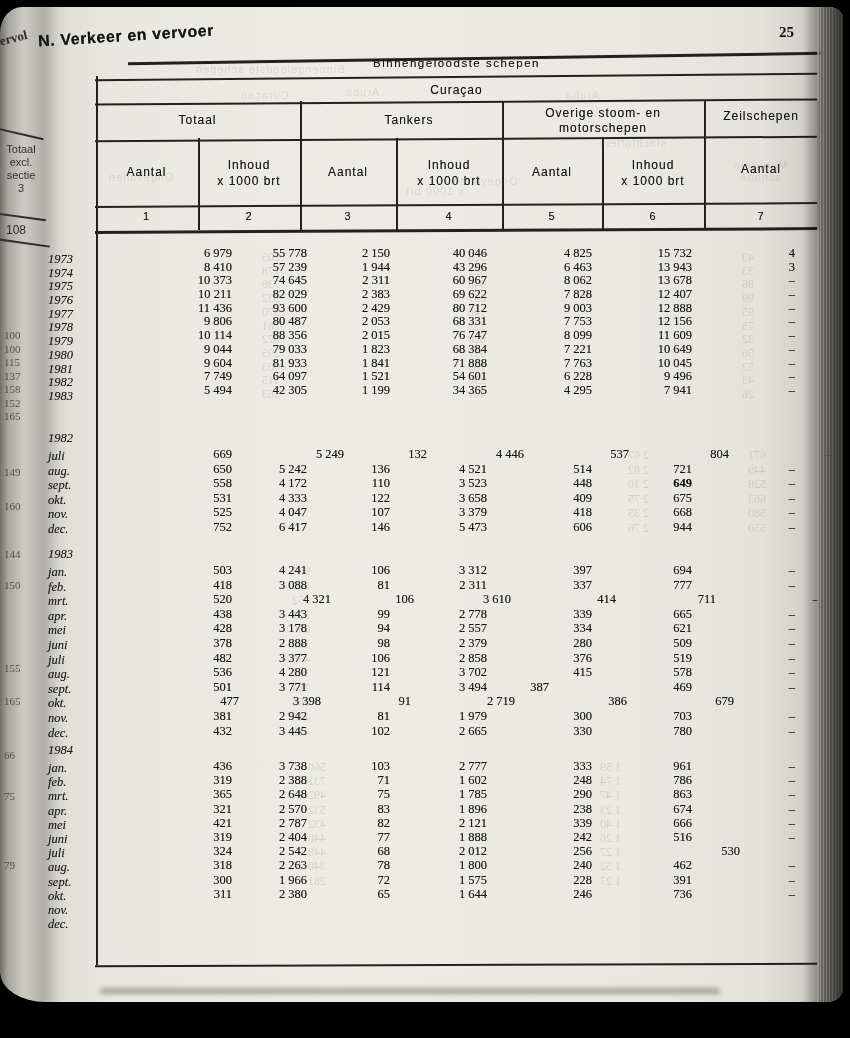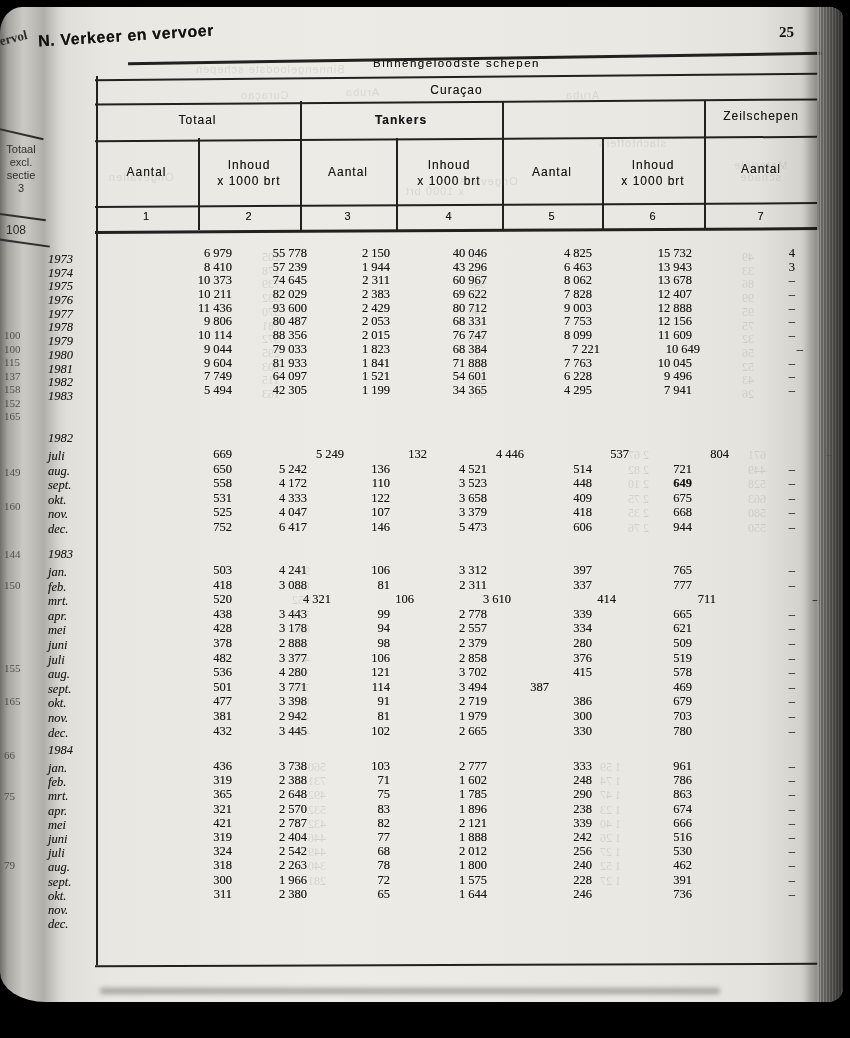--- a/index.html
+++ b/index.html
@@ -80,21 +80,23 @@
     <div id="title">N. Verkeer en vervoer</div>
     <div id="pagenum">25</div>
 
     <div class="hline" style="left:128px;top:50px;width:694px;height:2.6px;transform:rotate(-0.85deg);"></div>
     <div class="txt hdr" style="left:95px;top:50px;width:723px;font-size:11.5px;letter-spacing:1.5px;">Binnengeloodste schepen</div>
     <div class="hline" style="left:95px;top:69px;width:723px;transform:rotate(-0.5deg);"></div>
     <div class="txt hdr" style="left:95px;top:76px;width:723px;">Curaçao</div>
     <div class="hline" style="left:95px;top:94px;width:723px;transform:rotate(-0.4deg);"></div>
 
     <div class="txt hdr" style="left:95px;top:106px;width:205px;">Totaal</div>
-    <div class="txt hdr" style="left:300px;top:106px;width:202px;font-weight:bold;">Tankers</div>
+    <div class="txt hdr" style="left:308px;top:106px;width:202px;">Tankers</div>
+    <div class="txt hdr" style="left:502px;top:99px;width:202px;line-height:15px;">Overige stoom- en
+motorschepen</div>
     <div class="txt hdr" style="left:704px;top:102px;width:114px;">Zeilschepen</div>
     <div class="hline" style="left:95px;top:131px;width:723px;transform:rotate(-0.35deg);"></div>
 
     <div class="txt hdr" style="left:95px;top:158px;width:103px;">Aantal</div>
     <div class="txt hdr" style="left:198px;top:150px;width:102px;line-height:16px;">Inhoud
 x 1000 brt</div>
     <div class="txt hdr" style="left:300px;top:158px;width:96px;">Aantal</div>
     <div class="txt hdr" style="left:396px;top:150px;width:106px;line-height:16px;">Inhoud
 x 1000 brt</div>
     <div class="txt hdr" style="left:502px;top:158px;width:100px;">Aantal</div>
@@ -192,21 +194,21 @@
             <span class="num" style="width: 105px; flex: 0 0 auto;">8 099</span>
             <span class="num" style="width: 100px; flex: 0 0 auto;">11 609</span>
             <span class="num" style="width: 103px; flex: 0 0 auto;">–</span>
           </div>
           <div class="row" style="height: 13.7px; line-height: 13.7px;">
             <span class="lbl" style="width: 49px; flex: 0 0 auto; transform: translateY(6px); line-height: 13.7px;">1980</span>
             <span class="num" style="width: 135px; flex: 0 0 auto;">9 044</span>
             <span class="num" style="width: 75px; flex: 0 0 auto;">79 033</span>
             <span class="num" style="width: 83px; flex: 0 0 auto;">1 823</span>
             <span class="num" style="width: 97px; flex: 0 0 auto;">68 384</span>
-            <span class="num" style="width: 105px; flex: 0 0 auto; padding-left: 8px;">7 221</span>
+            <span class="num" style="width: 105px; flex: 0 0 auto;">7 221</span>
             <span class="num" style="width: 100px; flex: 0 0 auto;">10 649</span>
             <span class="num" style="width: 103px; flex: 0 0 auto;">–</span>
           </div>
           <div class="row" style="height: 13.7px; line-height: 13.7px;">
             <span class="lbl" style="width: 49px; flex: 0 0 auto; transform: translateY(6px); line-height: 13.7px;">1981</span>
             <span class="num" style="width: 135px; flex: 0 0 auto;">9 604</span>
             <span class="num" style="width: 75px; flex: 0 0 auto;">81 933</span>
             <span class="num" style="width: 83px; flex: 0 0 auto;">1 841</span>
             <span class="num" style="width: 97px; flex: 0 0 auto;">71 888</span>
             <span class="num" style="width: 105px; flex: 0 0 auto;">7 763</span>
@@ -299,21 +301,21 @@
         </div>
         <div style="position: absolute; left: 48px; top: 540px; width: 747px;">
           <div class="lbl" style="height: 16px;">1983</div>
           <div class="row" style="height: 14.6px; line-height: 14.6px;">
             <span class="lbl" style="width: 49px; flex: 0 0 auto; transform: translateY(2px); line-height: 14.6px;">jan.</span>
             <span class="num" style="width: 135px; flex: 0 0 auto;">503</span>
             <span class="num" style="width: 75px; flex: 0 0 auto;">4 241</span>
             <span class="num" style="width: 83px; flex: 0 0 auto;">106</span>
             <span class="num" style="width: 97px; flex: 0 0 auto;">3 312</span>
             <span class="num" style="width: 105px; flex: 0 0 auto;">397</span>
-            <span class="num" style="width: 100px; flex: 0 0 auto;">765</span>
+            <span class="num" style="width: 100px; flex: 0 0 auto;">694</span>
             <span class="num" style="width: 103px; flex: 0 0 auto;">–</span>
           </div>
           <div class="row" style="height: 14.6px; line-height: 14.6px;">
             <span class="lbl" style="width: 49px; flex: 0 0 auto; transform: translateY(2px); line-height: 14.6px;">feb.</span>
             <span class="num" style="width: 135px; flex: 0 0 auto;">418</span>
             <span class="num" style="width: 75px; flex: 0 0 auto;">3 088</span>
             <span class="num" style="width: 83px; flex: 0 0 auto;">81</span>
             <span class="num" style="width: 97px; flex: 0 0 auto;">2 311</span>
             <span class="num" style="width: 105px; flex: 0 0 auto;">337</span>
             <span class="num" style="width: 100px; flex: 0 0 auto;">777</span>
@@ -382,21 +384,21 @@
           <div class="row" style="height: 14.6px; line-height: 14.6px;">
             <span class="lbl" style="width: 49px; flex: 0 0 auto; transform: translateY(2px); line-height: 14.6px;">sept.</span>
             <span class="num" style="width: 135px; flex: 0 0 auto;">501</span>
             <span class="num" style="width: 75px; flex: 0 0 auto;">3 771</span>
             <span class="num" style="width: 83px; flex: 0 0 auto;">114</span>
             <span class="num" style="width: 97px; flex: 0 0 auto;">3 494</span>
             <span class="num" style="width: 105px; flex: 0 0 auto; text-align: center;">387</span>
             <span class="num" style="width: 100px; flex: 0 0 auto;">469</span>
             <span class="num" style="width: 103px; flex: 0 0 auto;">–</span>
           </div>
-          <div class="row" style="height: 14.6px; line-height: 14.6px;">
+          <div class="row" style="height: 14.6px; line-height: 14.6px; gap: 7px;">
             <span class="lbl" style="width: 49px; flex: 0 0 auto; transform: translateY(2px); line-height: 14.6px;">okt.</span>
             <span class="num" style="width: 135px; flex: 0 0 auto;">477</span>
             <span class="num" style="width: 75px; flex: 0 0 auto;">3 398</span>
             <span class="num" style="width: 83px; flex: 0 0 auto;">91</span>
             <span class="num" style="width: 97px; flex: 0 0 auto;">2 719</span>
             <span class="num" style="width: 105px; flex: 0 0 auto;">386</span>
             <span class="num" style="width: 100px; flex: 0 0 auto;">679</span>
             <span class="num" style="width: 103px; flex: 0 0 auto;">–</span>
           </div>
           <div class="row" style="height: 14.6px; line-height: 14.6px;">
@@ -482,21 +484,21 @@
             <span class="num" style="width: 100px; flex: 0 0 auto;">516</span>
             <span class="num" style="width: 103px; flex: 0 0 auto;">–</span>
           </div>
           <div class="row" style="height: 14.2px; line-height: 14.2px;">
             <span class="lbl" style="width: 49px; flex: 0 0 auto; transform: translateY(2px); line-height: 14.2px;">juli</span>
             <span class="num" style="width: 135px; flex: 0 0 auto;">324</span>
             <span class="num" style="width: 75px; flex: 0 0 auto;">2 542</span>
             <span class="num" style="width: 83px; flex: 0 0 auto;">68</span>
             <span class="num" style="width: 97px; flex: 0 0 auto;">2 012</span>
             <span class="num" style="width: 105px; flex: 0 0 auto;">256</span>
-            <span class="num" style="width: 100px; flex: 0 0 auto;">530</span>
+            <span class="num" style="width: 100px; flex: 0 0 auto; margin-left: 48px;">530</span>
             <span class="num" style="width: 103px; flex: 0 0 auto;">–</span>
           </div>
           <div class="row" style="height: 14.2px; line-height: 14.2px;">
             <span class="lbl" style="width: 49px; flex: 0 0 auto; transform: translateY(2px); line-height: 14.2px;">aug.</span>
             <span class="num" style="width: 135px; flex: 0 0 auto;">318</span>
             <span class="num" style="width: 75px; flex: 0 0 auto;">2 263</span>
             <span class="num" style="width: 83px; flex: 0 0 auto;">78</span>
             <span class="num" style="width: 97px; flex: 0 0 auto;">1 800</span>
             <span class="num" style="width: 105px; flex: 0 0 auto;">240</span>
             <span class="num" style="width: 100px; flex: 0 0 auto;">462</span>

